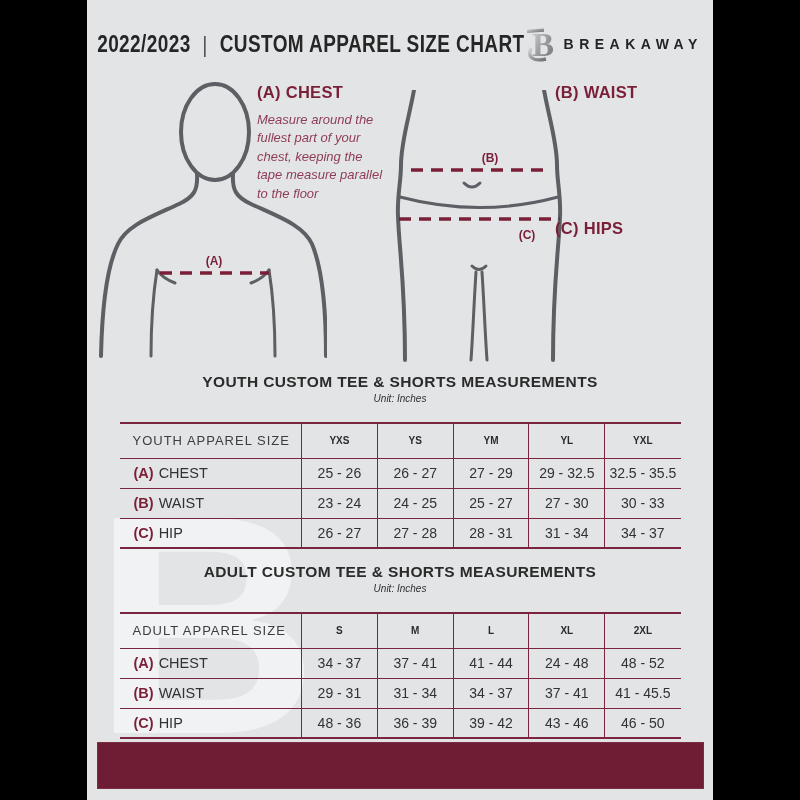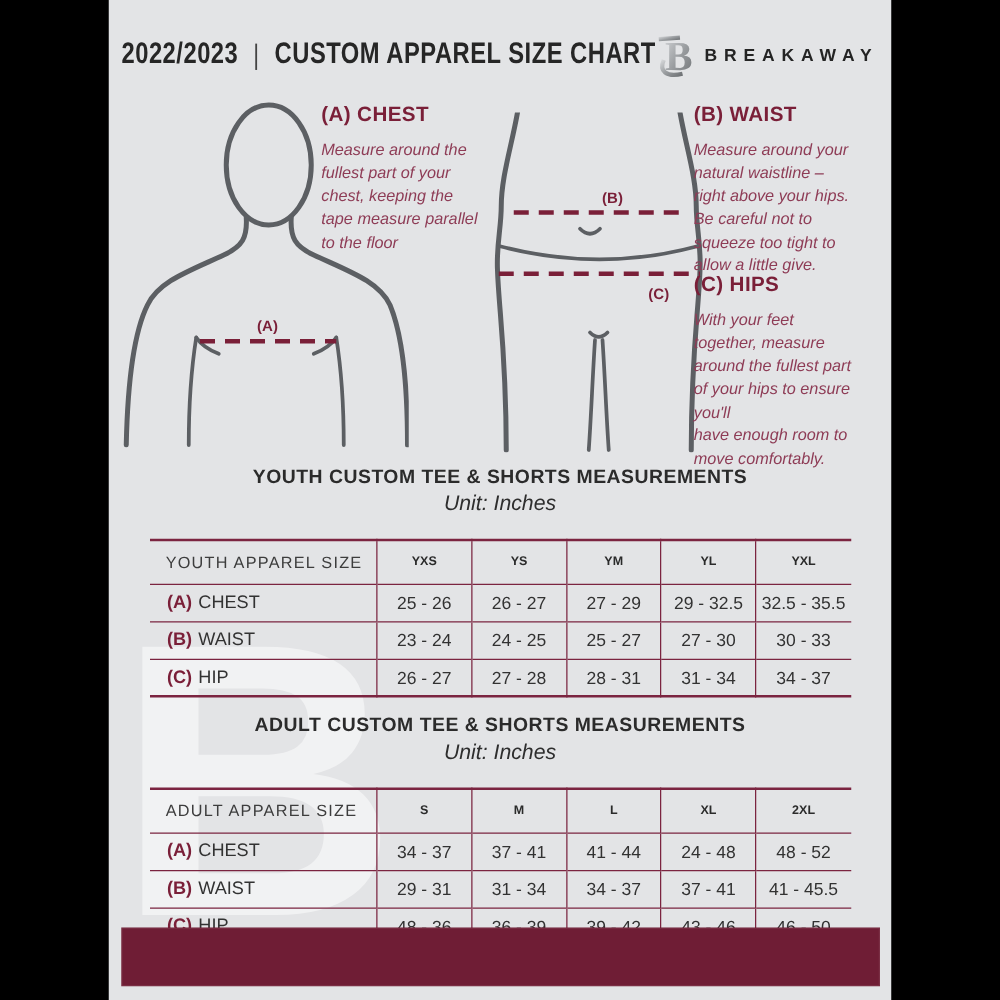--- a/index.html
+++ b/index.html
@@ -57,21 +57,21 @@
     font-size:16.5px;font-weight:700;color:var(--heading);
     letter-spacing:.3px;margin-bottom:9px;
   }
   .guide-block p{
     font-size:13px;font-style:italic;color:var(--desc);
     line-height:1.42;white-space:pre-line;font-weight:500;
   }
   
   .tbl-title{text-align:center;font-size:15.5px;font-weight:700;letter-spacing:.4px;color:#2b2b2b;margin-top:7px;}
   .tbl-title.adult{margin-top:14px;}
-  .tbl-unit{text-align:center;font-size:17px;font-style:italic;color:#2e2e2e;margin-top:2px;}
+  .tbl-unit{text-align:center;font-size:10px;font-style:italic;color:#2e2e2e;margin-top:2px;}
   table.size-table{
     width:561px;margin:18px auto 0;
     border-collapse:collapse;table-layout:fixed;
     border-top:2px solid var(--line);border-bottom:2px solid var(--line);
   }
   table.size-table col.c0{width:182px;}
   table.size-table th,table.size-table td{
     border-left:1.5px solid var(--line);
     text-align:center;vertical-align:middle;color:var(--ink);
   }
@@ -157,37 +157,24 @@
         <path class="thin" d="M86,182 C84,212 83,242 81,270"></path>
         <path class="thin" d="M92,182 C94,212 95,242 97,270"></path>
         <line class="dash" x1="21" y1="80" x2="157" y2="80"></line>
         <line class="dash" x1="9" y1="129" x2="170" y2="129"></line>
         <text class="marker" x="100" y="72" text-anchor="middle">(B)</text>
         <text class="marker" x="137" y="149" text-anchor="middle">(C)</text>
       </svg>
 
       <div class="guide-block waist-block">
         <h3>(B) WAIST</h3>
-        <p>Measure around your
-natural waistline –
-right above your hips.
-Be careful not to
-squeeze too tight to
-allow a little give.</p>
       </div>
 
       <div class="guide-block hips-block">
         <h3>(C) HIPS</h3>
-        <p>With your feet
-together, measure
-around the fullest part
-of your hips to ensure
-you'll
-have enough room to
-move comfortably.</p>
       </div>
     </div>
 
     <section>
       <h2 class="tbl-title">YOUTH CUSTOM TEE &amp; SHORTS MEASUREMENTS</h2>
       <div class="tbl-unit">Unit: Inches</div>
       <table class="size-table">
         <colgroup>
             <col class="c0">
             <col>

